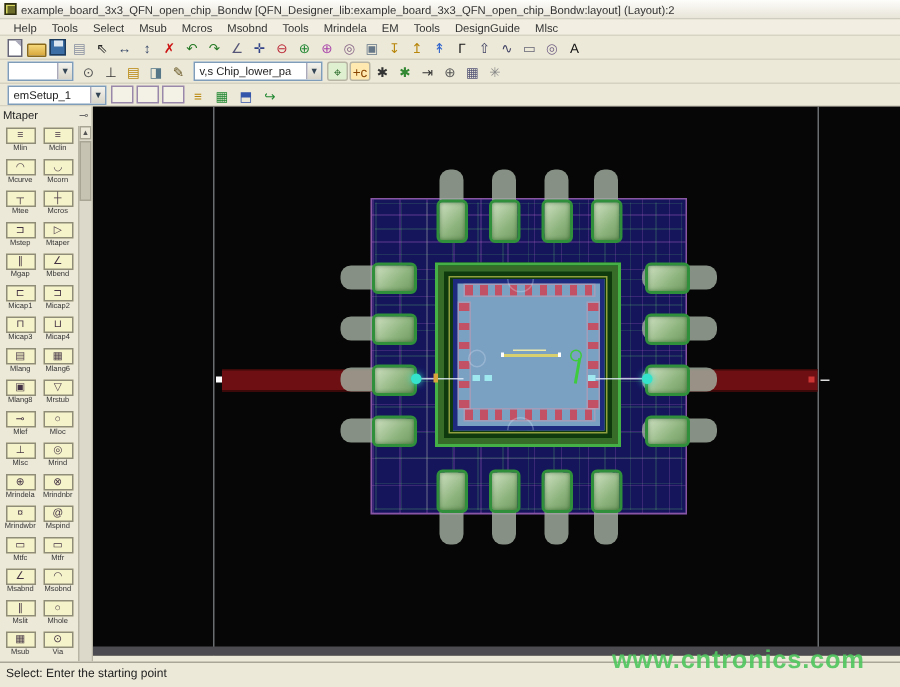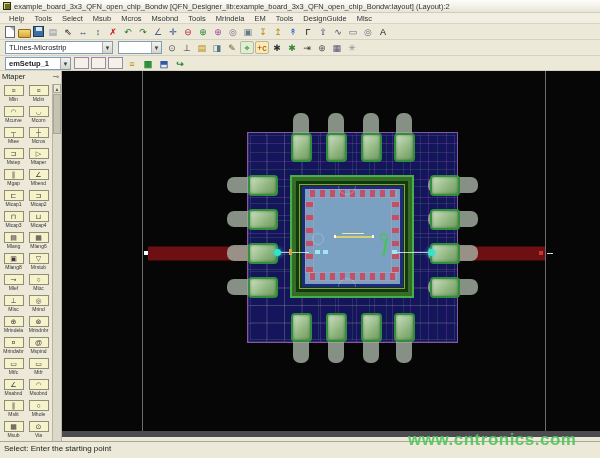--- a/index.html
+++ b/index.html
@@ -15,21 +15,21 @@
   .title-text { font-size:7.5px; color:#333; white-space:nowrap; overflow:hidden; }
 
   .menubar { position:absolute; left:0; top:13px; width:600px; height:11px;
     background:#f2efe2; border-bottom:1px solid #d8d4c4; display:flex; align-items:center; padding-left:4px; }
   .menu-item { font-size:7.5px; color:#333; padding:0 5px; cursor:default; }
 
   .toolbar { position:absolute; left:0; width:600px; background:#ece9d8;
     border-bottom:1px solid #d6d2c2; display:flex; align-items:center; padding-left:3px; gap:1px; }
   #tb1 { top:24px; height:16px; }
   #tb2 { top:40px; height:16px; }
-  #tb3 { top:56px; height:15px;font-weight:bold; }
+  #tb3 { top:56px; height:15px; }
   .tbico { width:14px; height:13px; font-size:9px; line-height:13px; text-align:center;
     border:1px solid transparent; border-radius:2px; overflow:hidden; flex:0 0 auto; }
   .tbico.boxed { background:#f6f4e8; border-color:#b9b5a5; }
 
   
   .i-page { background:#fff; border:1px solid #667; width:10px; height:12px; margin:0 2px; position:relative; }
   .i-page:after { content:""; position:absolute; right:0; top:0; border:2px solid #aab; border-left-color:transparent; border-bottom-color:transparent; }
   .i-folder { width:13px; height:9px; background:linear-gradient(#f5d87a,#d9a83c); border:1px solid #8a6a1a; margin-top:3px; border-radius:1px; }
   .i-floppy { width:11px; height:11px; background:#3a6ea5; border:1px solid #1c3a5c; position:relative; margin:1px; }
   .i-floppy:after { content:""; position:absolute; left:2px; top:0; width:6px; height:4px; background:#dce6f0; }
@@ -162,35 +162,35 @@
     <span class="tbico" style="color: rgb(51, 102, 204);">↟</span>
     <span class="tbico" style="color: rgb(17, 17, 17);">Γ</span>
     <span class="tbico" style="color: rgb(68, 68, 102);">⇧</span>
     <span class="tbico" style="color: rgb(68, 68, 102);">∿</span>
     <span class="tbico" style="color: rgb(102, 102, 119);">▭</span>
     <span class="tbico" style="color: rgb(119, 102, 136);">◎</span>
     <span class="tbico" style="color: rgb(17, 17, 17);">A</span>
   </div>
 
 <div class="toolbar" id="tb2">
-  <div class="combo" style="width:108px;">
-    <span>TLines-Microstrip</span>
-    <span class="arrow">▼</span>
-  </div>
   <div class="combo" style="width:44px;">
     <span></span>
     <span class="arrow">▼</span>
   </div>
   <span id="tb2-icons" style="display:flex;gap:1px;">
       <span class="tbico" style="color: rgb(85, 85, 85);">⊙</span>
       <span class="tbico" style="color: rgb(51, 51, 51);">⊥</span>
       <span class="tbico" style="color: rgb(184, 134, 11);">▤</span>
       <span class="tbico" style="color: rgb(85, 119, 136);">◨</span>
       <span class="tbico" style="color: rgb(102, 85, 34);">✎</span>
     </span>
+  <div class="combo" style="width:86px;">
+    <span>v,s Chip_lower_pa</span>
+    <span class="arrow">▼</span>
+  </div>
   <span id="tb2-snaps" style="display:flex;gap:1px;">
       <span class="tbico boxed" style="color: rgb(34, 102, 34); background: rgb(223, 240, 208);">⌖</span>
       <span class="tbico boxed" style="color: rgb(136, 68, 0); background: rgb(255, 233, 176);">+c</span>
       <span class="tbico" style="color: rgb(51, 51, 51);">✱</span>
       <span class="tbico" style="color: rgb(51, 136, 51);">✱</span>
       <span class="tbico" style="color: rgb(51, 51, 51);">⇥</span>
       <span class="tbico" style="color: rgb(85, 85, 85);">⊕</span>
       <span class="tbico" style="color: rgb(85, 85, 119);">▦</span>
       <span class="tbico" style="color: rgb(136, 136, 136);">✳</span>
     </span>

